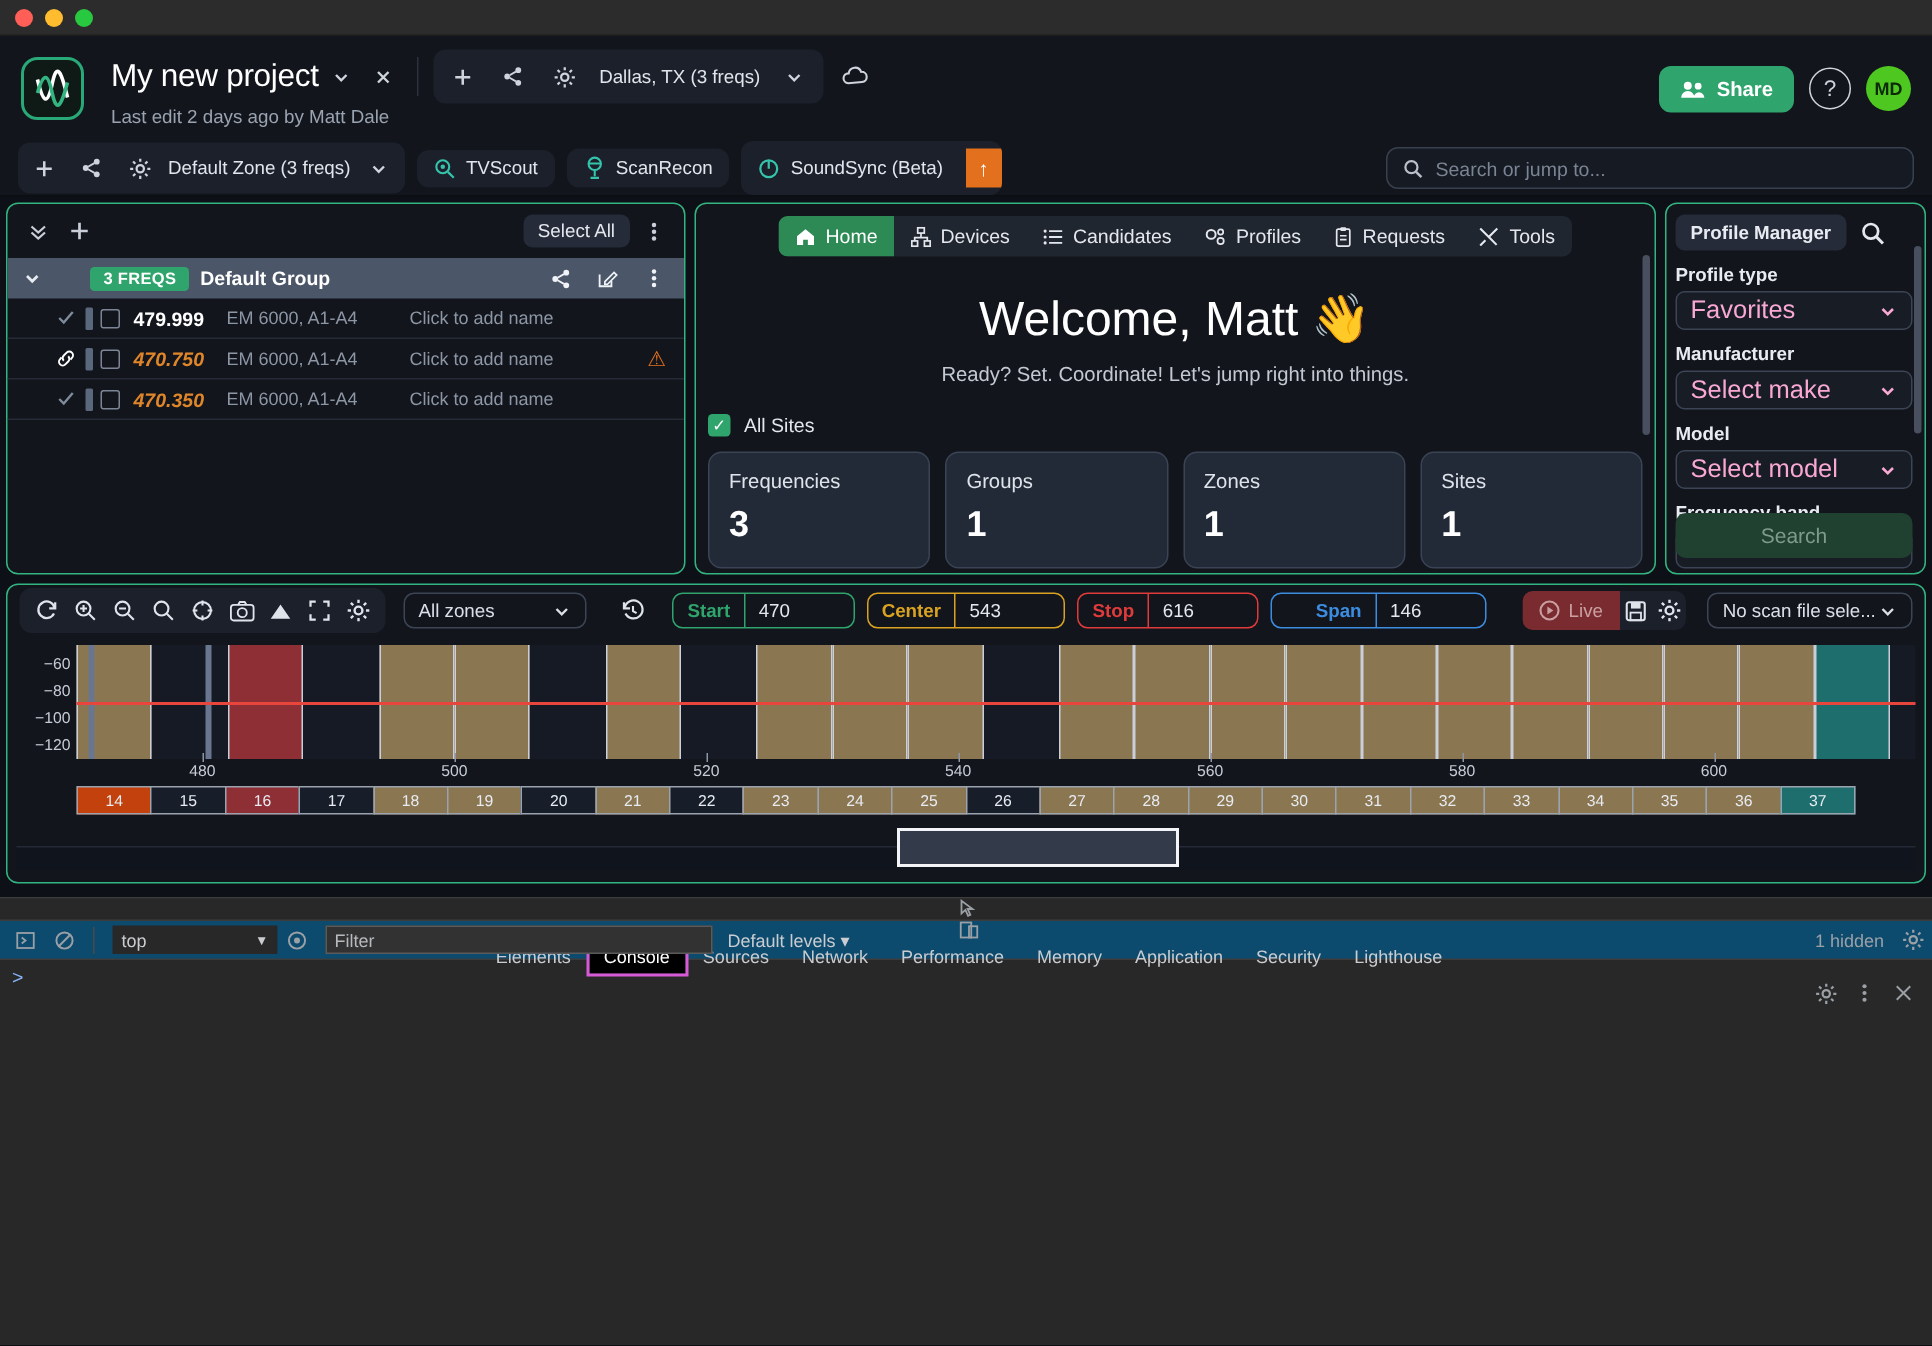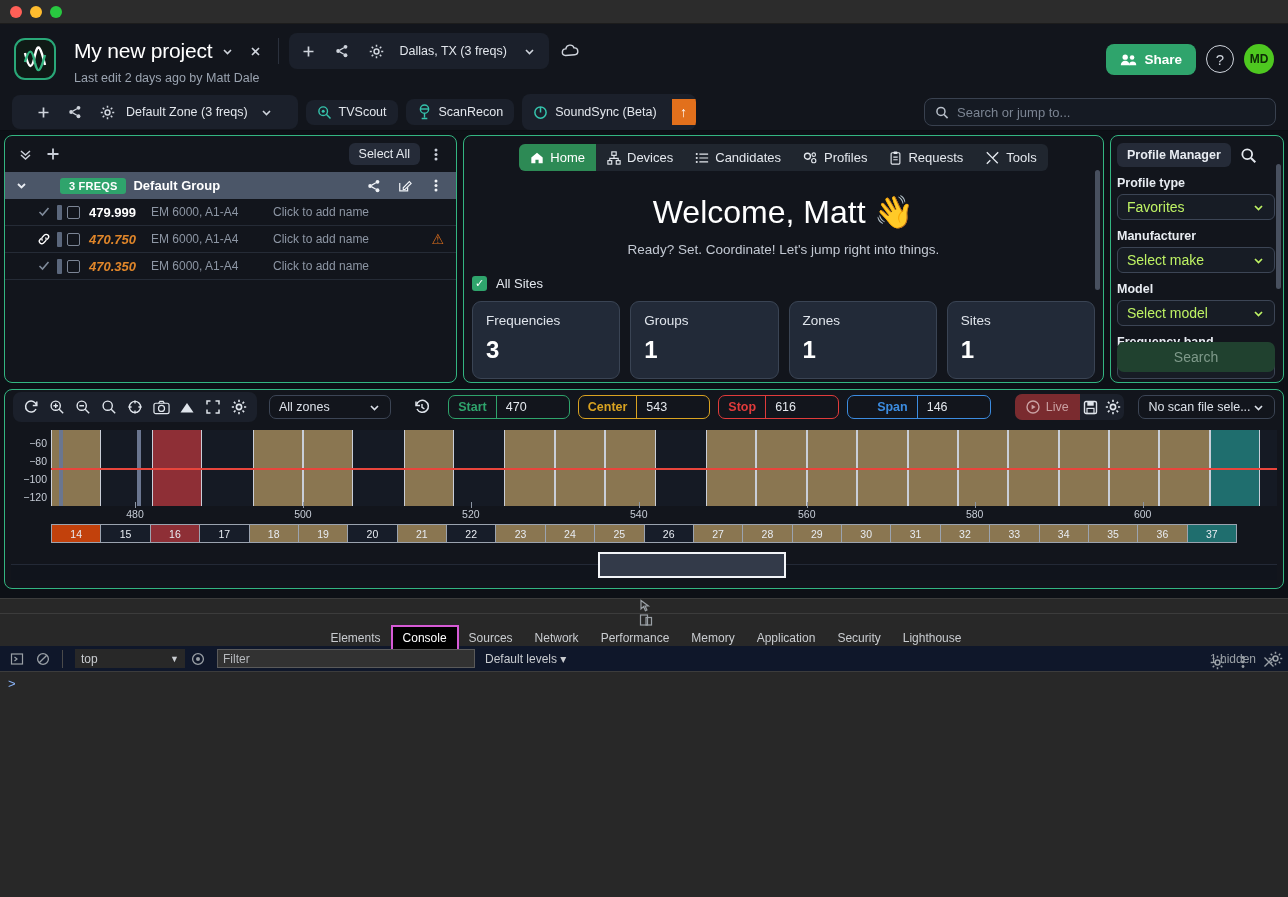--- a/index.html
+++ b/index.html
@@ -60,21 +60,21 @@
   .avatar{
     width:30px;height:30px;border-radius:50%;background:#4ec820;color:#0c2a06;
     display:flex;align-items:center;justify-content:center;font-size:12px;font-weight:700;
   }
 
   
   .toolbar2{
     height:37px;background:#12151c;display:flex;align-items:center;padding:0 12px;gap:8px;
     border-bottom:1px solid #0b0e13;
   }
-  .zonechip{display:flex;align-items:center;gap:6px;background:#1b202b;border-radius:8px;padding:4px 18px;justify-content:space-between;}
+  .zonechip{display:flex;align-items:center;gap:6px;background:#1b202b;border-radius:8px;padding:4px 4px;justify-content:space-between;}
   .zonechip .lbl{font-size:12.5px;color:#e2e6ec;}
   .pill{
     display:flex;align-items:center;gap:7px;background:#1b202b;border-radius:8px;
     padding:5px 11px;font-size:12.5px;color:#e2e6ec;cursor:pointer;
   }
   .pill.beta{padding-right:0;overflow:hidden;}
   .upbadge{background:#e2701c;width:24px;height:26px;display:flex;align-items:center;justify-content:center;
     color:#fff;font-size:14px;margin-left:8px;}
   .searchbar{
     width:352px;height:28px;border:1px solid #39414f;border-radius:8px;background:#151a23;
@@ -130,21 +130,21 @@
   .card .t{font-size:13.5px;color:#dfe4eb;}
   .card .v{font-size:24px;color:#fff;font-weight:700;margin-top:8px;}
   .vsb{position:absolute;right:3px;top:34px;width:5px;height:120px;background:#48505f;border-radius:3px;}
 
   
   .pm-head{display:flex;align-items:center;gap:6px;padding:7px 6px 0 6px;}
   .pm-title{background:#252b38;border-radius:6px;padding:5px 10px;font-size:12.5px;color:#e8ecf2;font-weight:600;}
   .pm-label{font-size:12.5px;color:#e8ecf2;font-weight:700;margin:9px 0 4px 6px;}
   .pm-sel{
     margin:0 8px 0 6px;height:26px;border:1px solid #3c4555;border-radius:6px;background:#171c25;
-    display:flex;align-items:center;justify-content:space-between;padding:0 9px;font-size:14px;color:#bef264;cursor:pointer;
+    display:flex;align-items:center;justify-content:space-between;padding:0 9px;font-size:17px;color:#f9a8d4;cursor:pointer;
   }
   .pm-search{
     position:absolute;left:6px;right:8px;bottom:10px;height:30px;background:#20412f;border-radius:7px;
     display:flex;align-items:center;justify-content:center;font-size:14px;color:#7f9a8b;cursor:pointer;
   }
   .pm-scroll{position:absolute;right:2px;top:28px;width:5px;height:125px;background:#48505f;border-radius:3px;}
 
   
   .spectrum{margin:6px 4px 0 4px;border:1.6px solid #33b581;border-radius:8px;background:#12151c;height:200px;position:relative;overflow:hidden;}
   .sp-toolbar{height:34px;display:flex;align-items:center;gap:6px;padding:0 8px;}
@@ -182,21 +182,21 @@
 
   
   .devtools{position:absolute;left:0;top:598px;width:1288px;height:299px;background:#282828;
     border-top:1px solid #3c3c3c;}
   .dt-tabs{height:15px;display:flex;align-items:center;background:#282828;border-bottom:1px solid #3c3c3c;padding-left:4px;gap:0;flex-direction:column;}
   .dt-ico{width:26px;height:26px;display:flex;align-items:center;justify-content:center;color:#9aa0a6;cursor:pointer;}
   .dt-div{width:1px;height:18px;background:#4a4a4a;margin:0 6px;}
   .dt-tab{padding:4px 10px;font-size:12px;color:#c9ccd0;cursor:pointer;}
   .dt-tab.active{background:#000;color:#fff;outline:2px solid #d65ad6;}
   .dt-right{margin-left:auto;display:flex;align-items:center;padding-right:6px;}
-  .dt-toolbar2{height:26px;display:flex;align-items:center;background:#0f172a;border-bottom:1px solid #3c3c3c;padding-left:4px;gap:0;margin-top:32px;}
+  .dt-toolbar2{height:26px;display:flex;align-items:center;background:#0c4a6e;border-bottom:1px solid #3c3c3c;padding-left:4px;gap:0;}
   .ctx{width:110px;height:19px;background:#282828;display:flex;align-items:center;justify-content:space-between;
     font-size:12px;color:#c9ccd0;padding:0 6px;margin-left:6px;cursor:pointer;}
   .filter{width:258px;height:19px;border:1px solid #5a5a5a;background:#323232;font-size:12px;color:#b6b9bd;
     display:flex;align-items:center;padding:0 5px;margin-left:6px;}
   .levels{font-size:12px;color:#c9ccd0;margin-left:10px;cursor:pointer;}
   .hidden-cnt{font-size:12px;color:#9aa0a6;margin-left:auto;padding-right:6px;}
   .dt-body{height:242px;background:#282828;padding-top:4px;}
   .prompt{font-size:13px;color:#8ab4f8;padding-left:8px;}
   svg{display:block;}
 </style>

